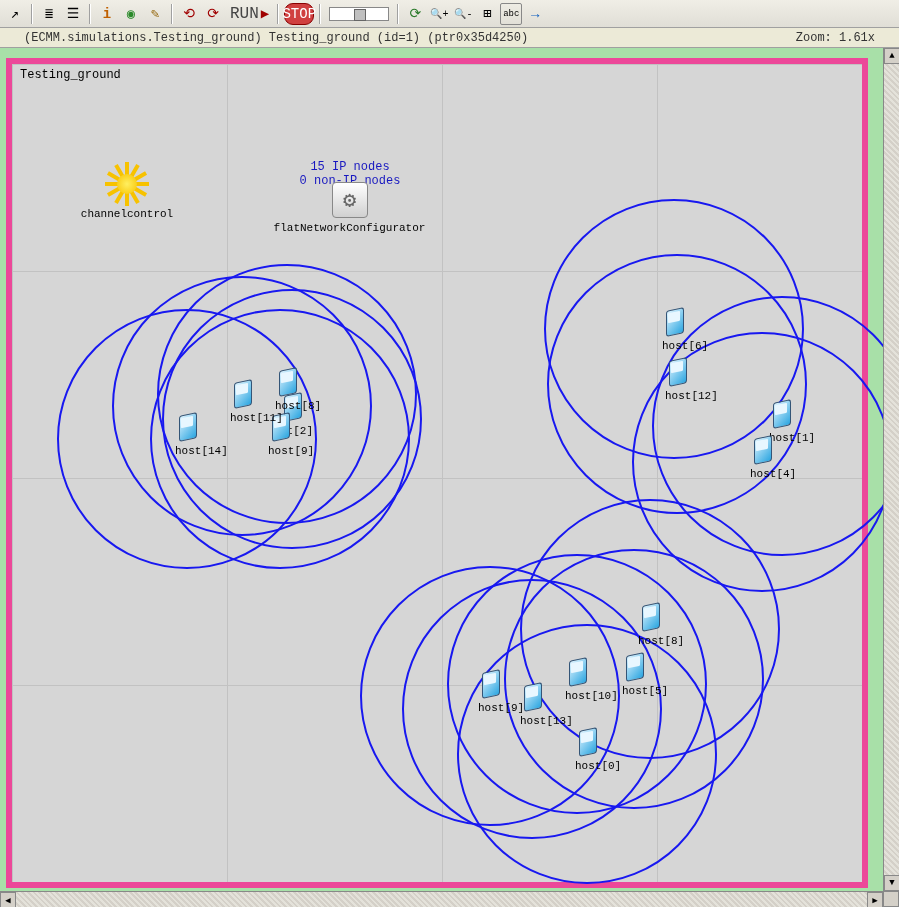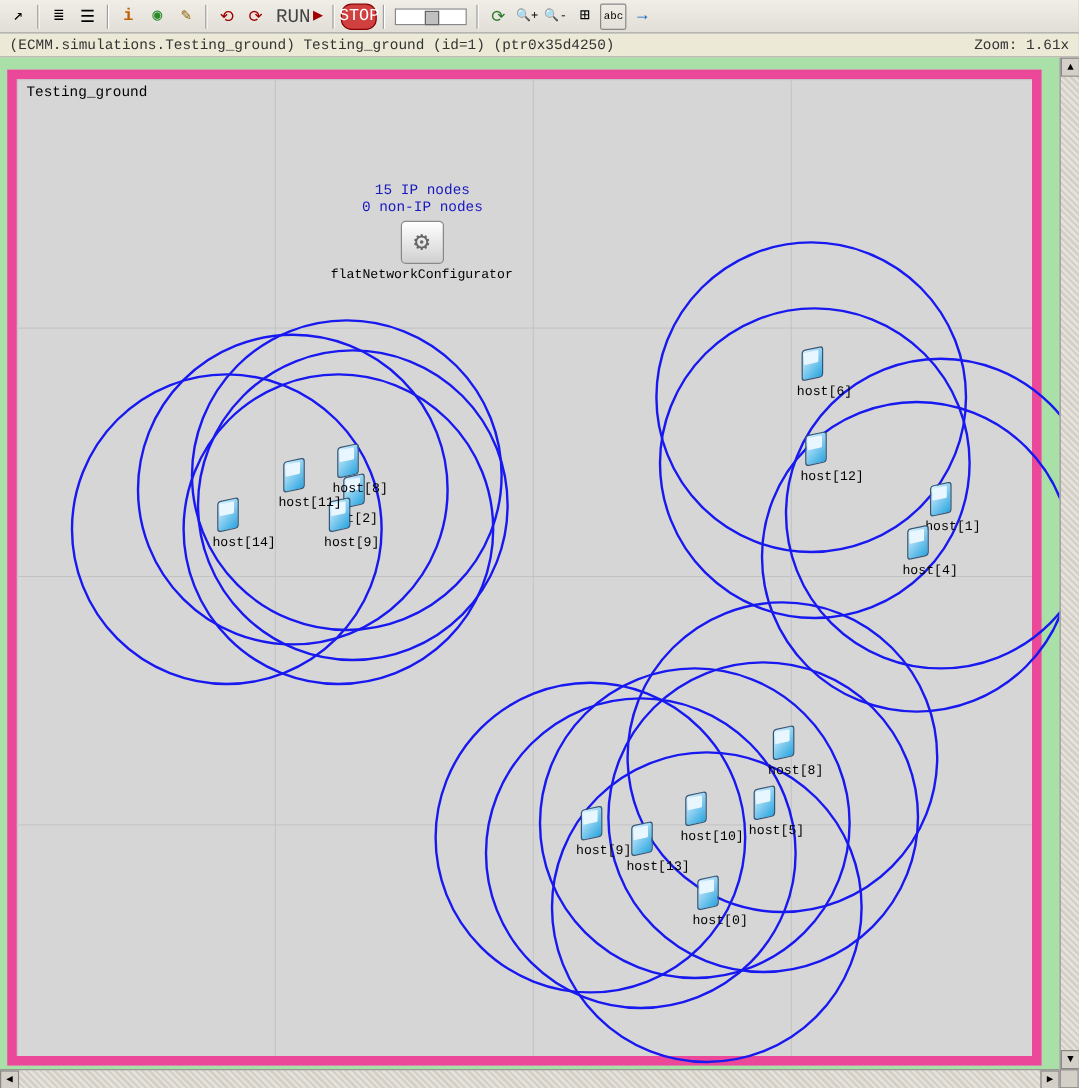--- a/index.html
+++ b/index.html
@@ -2,42 +2,42 @@
 <html><head>
 <meta charset="utf-8">
 <style>
 * { box-sizing: border-box; margin: 0; padding: 0; }
 html, body { width: 899px; height: 907px; font-family: "Courier New", monospace; font-size: 12px; background: #d4d0c8; overflow: hidden; }
 .toolbar { height: 28px; background: linear-gradient(#f0eee6,#e0ded6); border-bottom: 1px solid #a0a0a0; display:flex; align-items:center; padding: 0 4px; gap:2px; }
 .tbtn { width:22px; height:22px; border:1px solid transparent; display:flex; align-items:center; justify-content:center; cursor:pointer; font-size:14px; border-radius:2px; }
 .tsep { width:2px; height:20px; border-left:1px solid #a0a0a0; border-right:1px solid #fff; margin:0 3px; }
 .slider { width:60px; height:14px; border:1px solid #888; background:#fff; position:relative; margin:0 3px; }
 .slider::after { content:""; position:absolute; left:24px; top:1px; width:10px; height:10px; background:#c0c0c0; border:1px solid #666; }
-.statusbar { height:20px; background:#ecead7; border-bottom:1px solid #a0a0a0; display:flex; align-items:center; justify-content:space-between; padding:0 8px; color:#333; font-size:12px; }
+.statusbar { height:20px; background:#ecead7; border-bottom:1px solid #a0a0a0; display:flex; align-items:center; justify-content:space-between; padding:0 24px; color:#333; font-size:12px; }
 .canvas-wrap { position:relative; width:899px; height:859px; background:#e8e8e8; }
 .hscroll { position:absolute; bottom:0; left:0; right:16px; height:16px; background:#d4d0c8; border-top:1px solid #888; display:flex; }
 .vscroll { position:absolute; top:0; right:0; bottom:16px; width:16px; background:#d4d0c8; border-left:1px solid #888; display:flex; flex-direction:column; }
 .scrbtn { width:16px; height:16px; background:#d4d0c8; border:1px solid #888; display:flex; align-items:center; justify-content:center; font-size:9px; }
 .scrtrack { flex:1; background: repeating-linear-gradient(45deg,#e4e2da,#e4e2da 2px,#d4d0c8 2px,#d4d0c8 4px); }
 .corner { position:absolute; bottom:0; right:0; width:16px; height:16px; background:#d4d0c8; border:1px solid #888; }
 .viewport { position:absolute; top:0; left:0; right:16px; bottom:16px; background:#a8e0a8; overflow:hidden; }
-.ground { position:absolute; top:10px; left:6px; width:862px; height:830px; background:#d6d6d6; border:8px solid #ec4899; }
+.ground { position:absolute; top:10px; left:6px; width:862px; height:830px; background:#d6d6d6; border:6px solid #ec4899; }
 .grid { position:absolute; inset:0; background-image: linear-gradient(#c2c2c2 1px, transparent 1px), linear-gradient(90deg,#c2c2c2 1px,transparent 1px); background-size: 215px 207px; background-position: 0 0; }
 .title { position:absolute; top:4px; left:8px; font-size:12px; color:#000; }
 .module { position:absolute; text-align:center; font-size:11px; color:#000; }
 .module .icon { margin:0 auto 4px auto; }
 .sun { width:40px; height:40px; position:relative; }
 .sun .core { position:absolute; top:10px; left:10px; width:20px; height:20px; background:radial-gradient(#ffef60,#f7c200); border-radius:50%; }
 .sun .ray { position:absolute; left:18px; top:-2px; width:4px; height:44px; background:linear-gradient(#f7c200,#f7c200); transform-origin:center; }
 .gearbox { width:36px; height:36px; border:1px solid #888; background:linear-gradient(#fff,#d0d0d0); border-radius:4px; display:flex; align-items:center; justify-content:center; font-size:22px; color:#666; }
 .socbox { width:56px; height:56px; border:2px solid #666; background:linear-gradient(#fff,#d0d0d0); border-radius:8px; display:flex; align-items:center; justify-content:center; position:relative; }
 .person { width:14px; height:22px; position:absolute; }
 .person .head { width:10px; height:10px; border-radius:50%; position:absolute; top:0; left:2px; }
 .person .body { width:14px; height:14px; border-radius:3px; position:absolute; bottom:0; }
-.net-info { position:absolute; text-align:center; color:#1818c0; font-size:12px; line-height:14px; width:140px; }
+.net-info { position:absolute; text-align:center; color:#1818c0; font-size:12px; line-height:14px; width:140px;margin-top:10px; }
 .circles { position:absolute; inset:0; }
 .circle { position:absolute; border:2px solid #1818f0; border-radius:50%; background:transparent; }
 .host { position:absolute; font-size:11px; color:#000; white-space:nowrap; }
 .host .device { width:22px; height:30px; position:relative; margin-bottom:1px; }
 .host .device::before { content:""; position:absolute; top:0; left:4px; width:16px; height:24px; background:linear-gradient(135deg,#dff4ff,#2aa5e0); border:1px solid #357; border-radius:3px; transform:skewY(-12deg); }
 .host .device::after { content:""; position:absolute; top:3px; left:6px; width:12px; height:10px; background:#e8f7ff; border-radius:1px; transform:skewY(-12deg); }
 .host .lbl { text-align:left; font-size:11px; }
 .run-label { font-size:16px; color:#444; margin-left:1px; }
 </style>
 </head>
@@ -76,20 +76,32 @@
   <span>(ECMM.simulations.Testing_ground) Testing_ground  (id=1)  (ptr0x35d4250)</span>
   <span>Zoom: 1.61x</span>
 </div>
 
 <div class="canvas-wrap">
   <div class="viewport">
     <div class="ground">
       <div class="grid"></div>
       <div class="title">Testing_ground</div>
 
+      <div class="module" style="left:55px;top:100px;width:120px">
+        <div class="icon sun">
+          <div class="ray" style="transform:rotate(0deg)"></div>
+          <div class="ray" style="transform:rotate(30deg)"></div>
+          <div class="ray" style="transform:rotate(60deg)"></div>
+          <div class="ray" style="transform:rotate(90deg)"></div>
+          <div class="ray" style="transform:rotate(120deg)"></div>
+          <div class="ray" style="transform:rotate(150deg)"></div>
+          <div class="core"></div>
+        </div>
+        <div>channelcontrol</div>
+      </div>
 
       <div class="net-info" style="left:268px;top:86px">
         <div>15 IP nodes</div>
         <div>0 non-IP nodes</div>
       </div>
 
       <div class="module" style="left:250px;top:118px;width:175px">
         <div class="icon gearbox">⚙</div>
         <div>flatNetworkConfigurator</div>
       </div>
@@ -130,21 +142,21 @@
             <div class="lbl">host[9]</div>
           </div>
           <div class="host" style="left: 738px; top: 373px;">
             <div class="device"></div>
             <div class="lbl">host[4]</div>
           </div>
           <div class="host" style="left: 610px; top: 590px;">
             <div class="device"></div>
             <div class="lbl">host[5]</div>
           </div>
-          <div class="host" style="left: 650px; top: 224px;">
+          <div class="host" style="left: 650px; top: 245px;">
             <div class="device"></div>
             <div class="lbl">host[6]</div>
           </div>
           <div class="host" style="left: 263px; top: 305px;">
             <div class="device"></div>
             <div class="lbl">host[8]</div>
           </div>
           <div class="host" style="left: 626px; top: 540px;">
             <div class="device"></div>
             <div class="lbl">host[8]</div>

